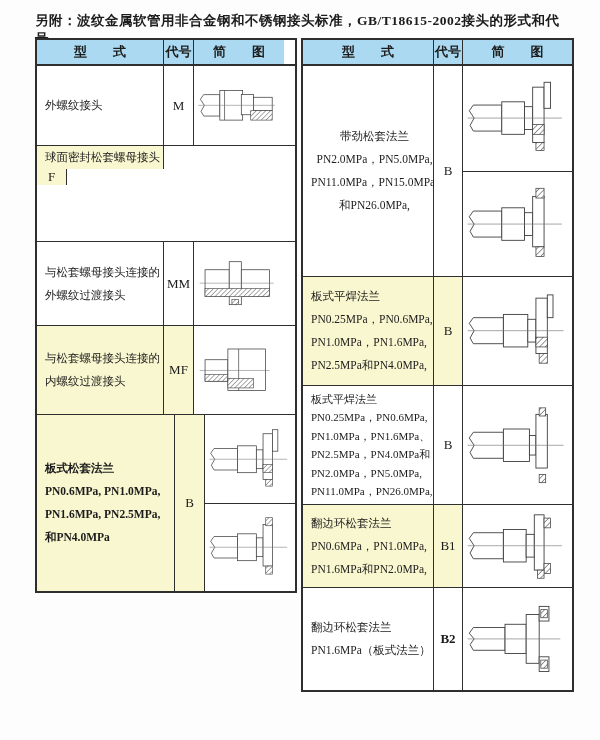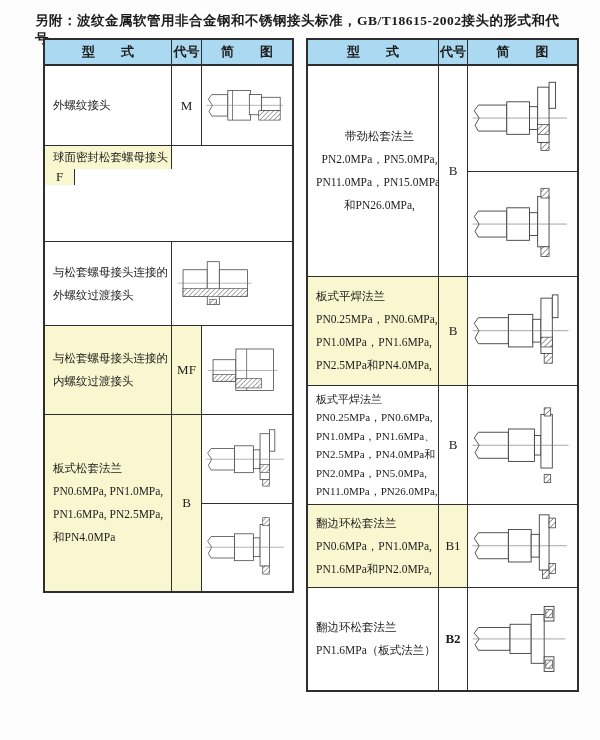--- a/index.html
+++ b/index.html
@@ -16,21 +16,21 @@
   .title{
     position:absolute;left:35px;top:12px;width:540px;
     font-size:13.5px;font-weight:bold;letter-spacing:0.5px;
   }
   .tables-wrap{
     position:absolute;left:35px;top:38px;
     display:flex;align-items:flex-start;gap:4px;
   }
   .tbl{
     border:2px solid var(--border);
-    display:flex;flex-direction:column;background:#fff;margin-left:8px;
+    display:flex;flex-direction:column;background:#fff;
   }
   .row{display:flex;box-sizing:border-box;border-bottom:1px solid var(--border);flex:none;}
   .tbl .row:last-child{border-bottom:none;}
   .row.header{border-bottom:2px solid var(--border);}
   .cell{
     box-sizing:border-box;flex:none;display:flex;min-width:0;min-height:0;
     border-right:1px solid var(--border);background:#fff;
   }
   .cell:last-child{border-right:none;}
   .header .cell{
@@ -99,20 +99,21 @@
               <line x1="66" y1="16" x2="66" y2="70" stroke="#3d3d3d" stroke-width="1"></line>
               <rect x="74" y="56" width="20" height="14" fill="url(#hatch)" stroke="#3d3d3d" stroke-width="0.9"></rect>
               <line x1="2" y1="46" x2="112" y2="46" stroke="#777" stroke-width="0.8"></line>
             </svg>
           </div>
         </div>
       </div>
       <div class="row" style="height: 84px;">
         <div class="cell c-type" style="width: 127px;">与松套螺母接头连接的
 外螺纹过渡接头</div>
+        <div class="cell c-code" style="width: 30px;">MM</div>
         <div class="cell c-diagram" style="width: 90px;">
           <div class="diagram">
             <svg viewBox="0 0 126 92" preserveAspectRatio="xMidYMid meet">
               <rect x="12" y="26" width="36" height="40" fill="#fff" stroke="#3d3d3d" stroke-width="1.1"></rect>
               <rect x="48" y="14" width="18" height="64" fill="#fff" stroke="#3d3d3d" stroke-width="1.1"></rect>
               <rect x="66" y="26" width="42" height="40" fill="#fff" stroke="#3d3d3d" stroke-width="1.1"></rect>
               <rect x="12" y="54" width="96" height="12" fill="url(#hatch)" stroke="#3d3d3d" stroke-width="0.9"></rect>
               <rect x="52" y="70" width="10" height="8" fill="url(#hatch)" stroke="#3d3d3d" stroke-width="0.9"></rect>
               <line x1="4" y1="46" x2="114" y2="46" stroke="#777" stroke-width="0.8"></line>
             </svg>
@@ -130,21 +131,21 @@
               <rect x="12" y="52" width="34" height="10" fill="url(#hatch)" stroke="#3d3d3d" stroke-width="0.9"></rect>
               <rect x="46" y="14" width="56" height="62" fill="#fff" stroke="#3d3d3d" stroke-width="1.1"></rect>
               <line x1="62" y1="14" x2="62" y2="76" stroke="#3d3d3d" stroke-width="1"></line>
               <rect x="46" y="58" width="38" height="14" fill="url(#hatch)" stroke="#3d3d3d" stroke-width="0.9"></rect>
               <line x1="4" y1="46" x2="108" y2="46" stroke="#777" stroke-width="0.8"></line>
             </svg>
           </div>
         </div>
       </div>
       <div class="row" style="height: 176px;">
-        <div class="cell c-type hl" style="width: 127px;">板式松套法兰
+        <div class="cell c-type hl" style="width: 138px; font-weight: bold;">板式松套法兰
 PN0.6MPa, PN1.0MPa,
 PN1.6MPa, PN2.5MPa,
 和PN4.0MPa</div>
         <div class="cell c-code hl" style="width: 30px;">B</div>
         <div class="cell c-diagram" style="width: 90px;">
           <div class="diagram">
             <svg viewBox="0 0 126 92" preserveAspectRatio="xMidYMid meet">
               <path d="M 44 30 L 9 30 L 4 37 L 10 46 L 5 55 L 9 62 L 44 62 Z" fill="#fff" stroke="#3d3d3d" stroke-width="1.1"></path>
               <rect x="44" y="26" width="28" height="40" fill="#fff" stroke="#3d3d3d" stroke-width="1.1"></rect>
               <rect x="72" y="32" width="10" height="28" fill="#fff" stroke="#3d3d3d" stroke-width="1.1"></rect>

